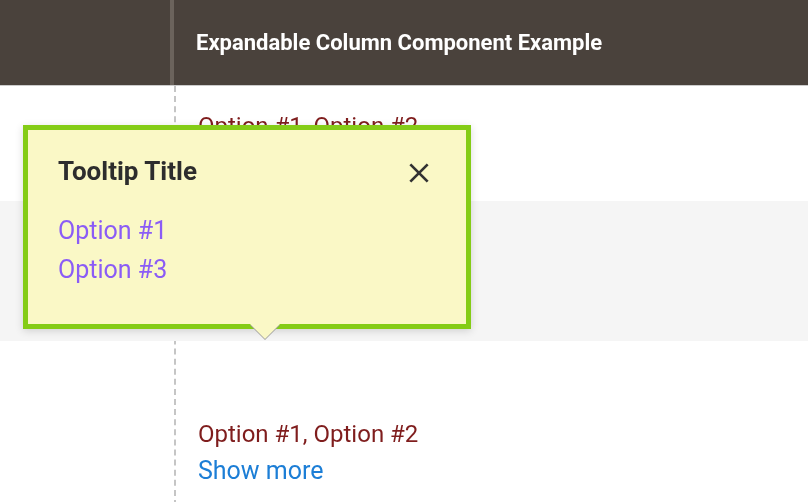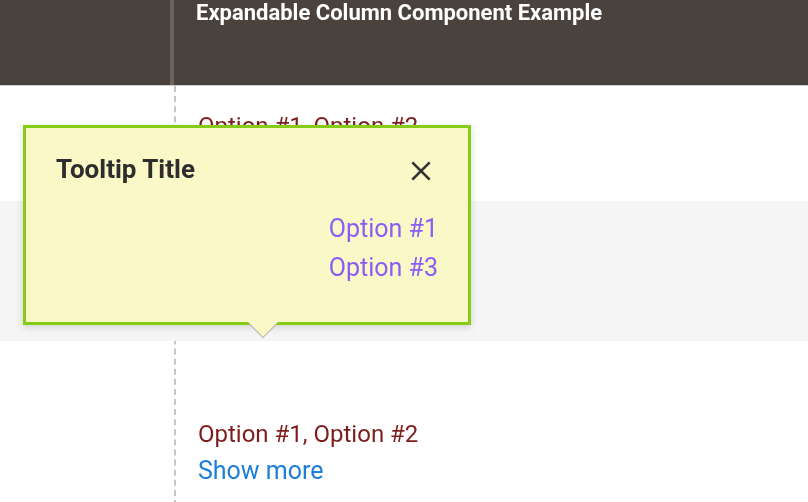--- a/index.html
+++ b/index.html
@@ -25,21 +25,21 @@
       height: 86px;
       border-bottom: 1px solid #ccc;
     }
     .header-cell-left {
       width: 174px;
       border-right: 4px solid #6b635c;
     }
     .header-cell-right {
       flex: 1;
       display: flex;
-      align-items: flex-start;
+      align-items: center;
       padding-left: 22px;
       font-size: 22px;
       font-weight: 700;
     }
     .body-area {
       display: flex;
       position: relative;
     }
     .body-left-col {
       width: 176px;
@@ -89,25 +89,24 @@
     }
     .tooltip-wrapper {
       position: absolute;
       left: 23px;
       top: 125px;
       z-index: 10;
     }
     .tooltip {
       width: 448px;
       background: #faf8c6;
-      border: 3px solid #84cc16;
+      border: 5px solid #84cc16;
       box-shadow: 0 2px 8px rgba(0,0,0,0.15);
       padding: 26px 30px 30px 30px;
       position: relative;
-      text-align: right;
     }
     .tooltip-header {
       display: flex;
       justify-content: space-between;
       align-items: flex-start;
       margin-bottom: 22px;
     }
     .tooltip-title {
       font-size: 26px;
       font-weight: 700;

